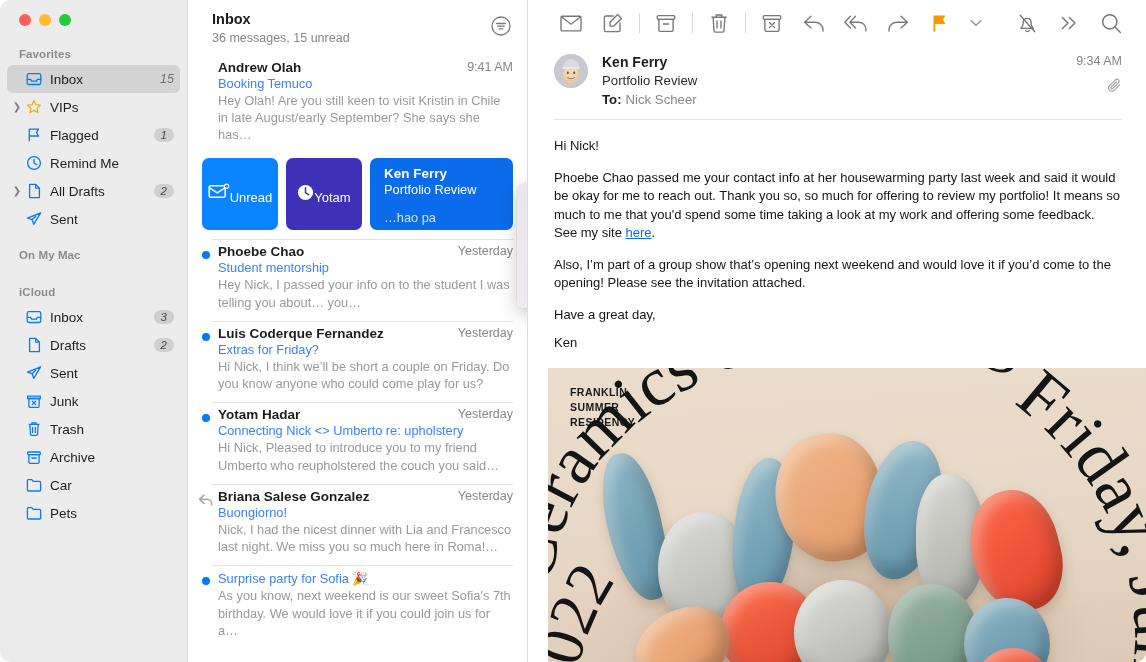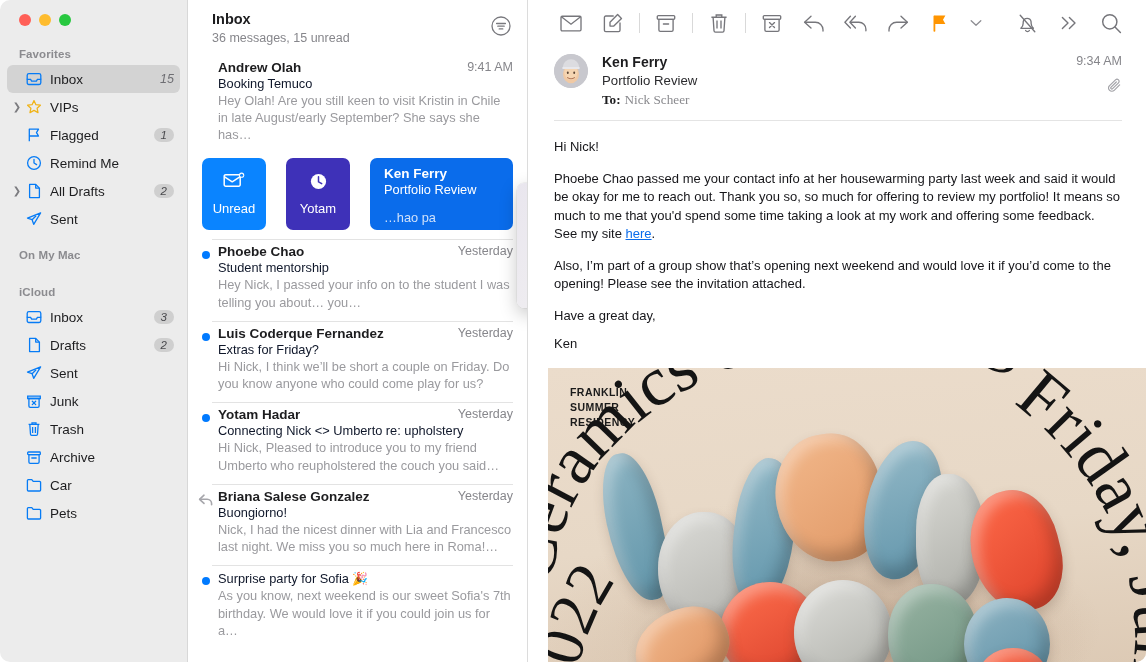--- a/index.html
+++ b/index.html
@@ -45,28 +45,28 @@
   .row { position:relative; padding:5px 14px 10px 30px; }
   .row + .row::before, .row.sep::before { content:""; position:absolute; left:24px; right:14px;
       top:0; height:1px; background:#e3e3e3; }
   .dot { position:absolute; left:14px; top:12px; width:8px; height:8px; border-radius:50%;
          background:#007aff; }
   .replied { position:absolute; left:10px; top:9px; width:16px; height:14px; }
   .r-top { display:flex; justify-content:space-between; align-items:flex-start; }
   .r-from { font-size:13.5px; font-weight:700; color:#1d1d1f; white-space:nowrap;
             overflow:hidden; text-overflow:ellipsis; }
   .r-date { font-size:12.5px; color:#86868b; padding-left:8px; white-space:nowrap; }
-  .r-subj { font-size:12.8px; color:#0f172a; margin-top:1px; white-space:nowrap;
+  .r-subj { font-size:12.8px; color:#3b82f6; margin-top:1px; white-space:nowrap;
             overflow:hidden; text-overflow:ellipsis; }
   .r-prev { font-size:12.8px; color:#9a9a9e; line-height:1.35; margin-top:1px; }
 
   
   .swipe { position:relative; height:72px; margin:5px 0 0 0; }
-  .swipe-act { position:absolute; top:0; height:72px; width:64px; border-radius:7px;
-               display:flex; flex-direction:column; align-items:center; justify-content:center;
+  .swipe-act { position:absolute; top:0; height:72px; width:76px; border-radius:7px;
+               display:flex; flex-direction:row; align-items:center; justify-content:center;
                color:#fff; }
   .swipe-act .lbl { font-size:13px; margin-top:7px; }
   .sw-unread { left:14px; background:#0a84ff; }
   .sw-remind { left:98px; background:#3e31b8; }
   .sw-card { position:absolute; left:182px; right:14px; top:0; height:72px; background:#0a6ceb;
              border-radius:7px; padding:8px 0 0 14px; color:#fff; overflow:hidden; }
   .sw-card .n { font-size:13.5px; font-weight:700; }
   .sw-card .s { font-size:12.8px; margin-top:1px; }
   .sw-card .p { font-size:12.8px; color:#cfe1fb; margin-top:12px; line-height:1.35; }
 
@@ -85,21 +85,21 @@
   .tb.narrow { width:30px; }
   .tb-div { width:1px; height:20px; background:#d9d9d9; margin:0 5px; }
   .tb-spacer { flex:1; }
 
   .mail-head { padding:8px 24px 0 26px; display:flex; }
   .avatar { width:34px; height:34px; border-radius:50%; flex:0 0 34px; margin-right:14px;
             overflow:hidden; background:#c9c9cf; position:relative; }
   .mh-main { flex:1; }
   .mh-name { font-size:14px; font-weight:700; color:#1d1d1f; }
   .mh-subj { font-size:13.2px; color:#2b2b2e; margin-top:3px; }
-  .mh-to { font-size:13.2px; margin-top:4px;font-family:Liberation Serif, serif; }
+  .mh-to { font-size:13.2px; margin-top:4px; }
   .mh-to b { color:#1d1d1f; font-weight:700; }
   .mh-to span { color:#8a8a8e; margin-left:4px; }
   .mh-right { width:80px; text-align:right; }
   .mh-time { font-size:12.5px; color:#86868b; }
   .clip { margin-top:10px; color:#9b9b9f; }
   .rule { height:1px; background:#e4e4e4; margin:12px 24px 0 26px; }
 
   .body { padding:17px 26px 0 26px; font-size:13px; color:#16161a; line-height:1.43; }
   .body p { margin-bottom:13px; }
   .body a { color:#0a6ceb; }

